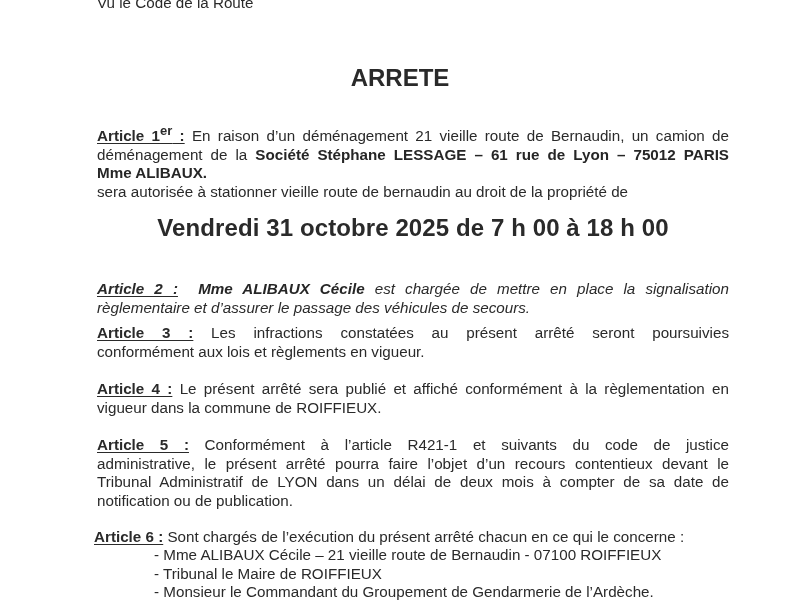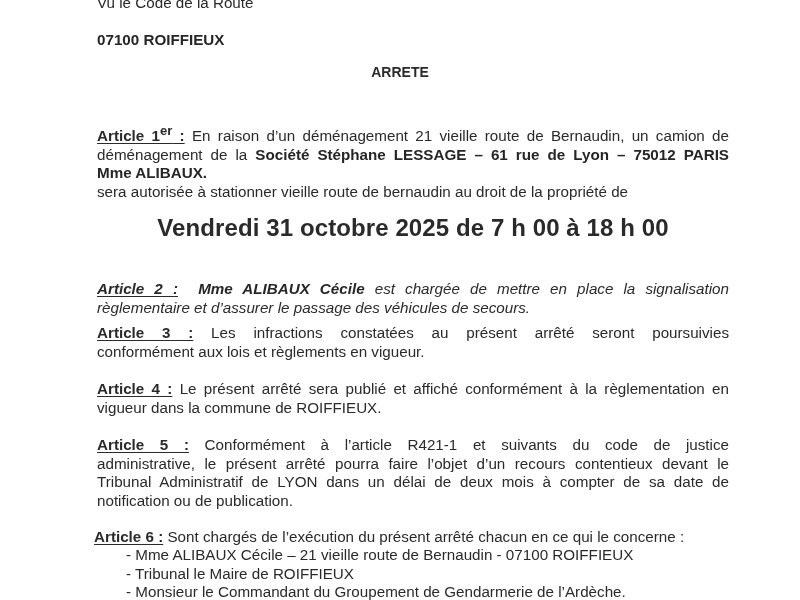--- a/index.html
+++ b/index.html
@@ -9,36 +9,33 @@
     color: #2a2a2a;
     font-family: "Liberation Sans", sans-serif;
     font-size: 15.2px;
     position: relative;
   }
   .page { position: absolute; left: 0; top: 0; width: 800px; height: 564px; }
   .line { position: absolute; white-space: nowrap; line-height: 18px; }
   .block { position: absolute; left: 97px; width: 632px; line-height: 18.5px; text-align: justify; }
   b { font-weight: bold; color: #262626; }
   .art-label { font-weight: bold; text-decoration: underline; text-underline-offset: 2px; }
-  .title-arrete { position: absolute; left: 0; width: 800px; text-align: center; top: 64px; font-weight: bold; font-size: 14px; }
+  .title-arrete { position: absolute; left: 0; width: 800px; text-align: center; top: 64px; font-weight: bold; font-size: 24px; }
   .title-date { position: absolute; left: 0; width: 826px; text-align: center; top: 214px; font-weight: bold; font-size: 24px; letter-spacing: 0.1px; }
-  .list { position: absolute; left: 126px; line-height: 18.5px; }
+  .list { position: absolute; left: 154px; line-height: 18.5px; }
   .list div { white-space: nowrap; }
   .justify-line { display: block; text-align: justify; text-align-last: justify; }
   .plain-line { display: block; }
 </style>
 </head>
 <body>
 
 <div class="page">
 
   <div class="line" style="left:97px; top:-6px;">Vu le Code de la Route</div>
-  <div class="line" style="left:97px; top:31px;">
-    <b>07100 ROIFFIEUX</b>
-  </div>
 
   <div class="title-arrete">ARRETE</div>
 
   <div class="block" style="top:122px;">
     <span class="justify-line"><span class="art-label"><span>Article 1</span><sup style="font-size:13px;">er</sup><span> :</span></span><span> En raison d’un déménagement 21 vieille route de Bernaudin, un camion de</span></span>
     <span class="justify-line"><span>déménagement de la </span><b>Société Stéphane LESSAGE – 61 rue de Lyon – 75012 PARIS</b></span>
     <span class="plain-line"><b>Mme ALIBAUX.</b></span>
     <span class="plain-line">sera autorisée à stationner vieille route de bernaudin au droit de la propriété de</span>
   </div>
 

